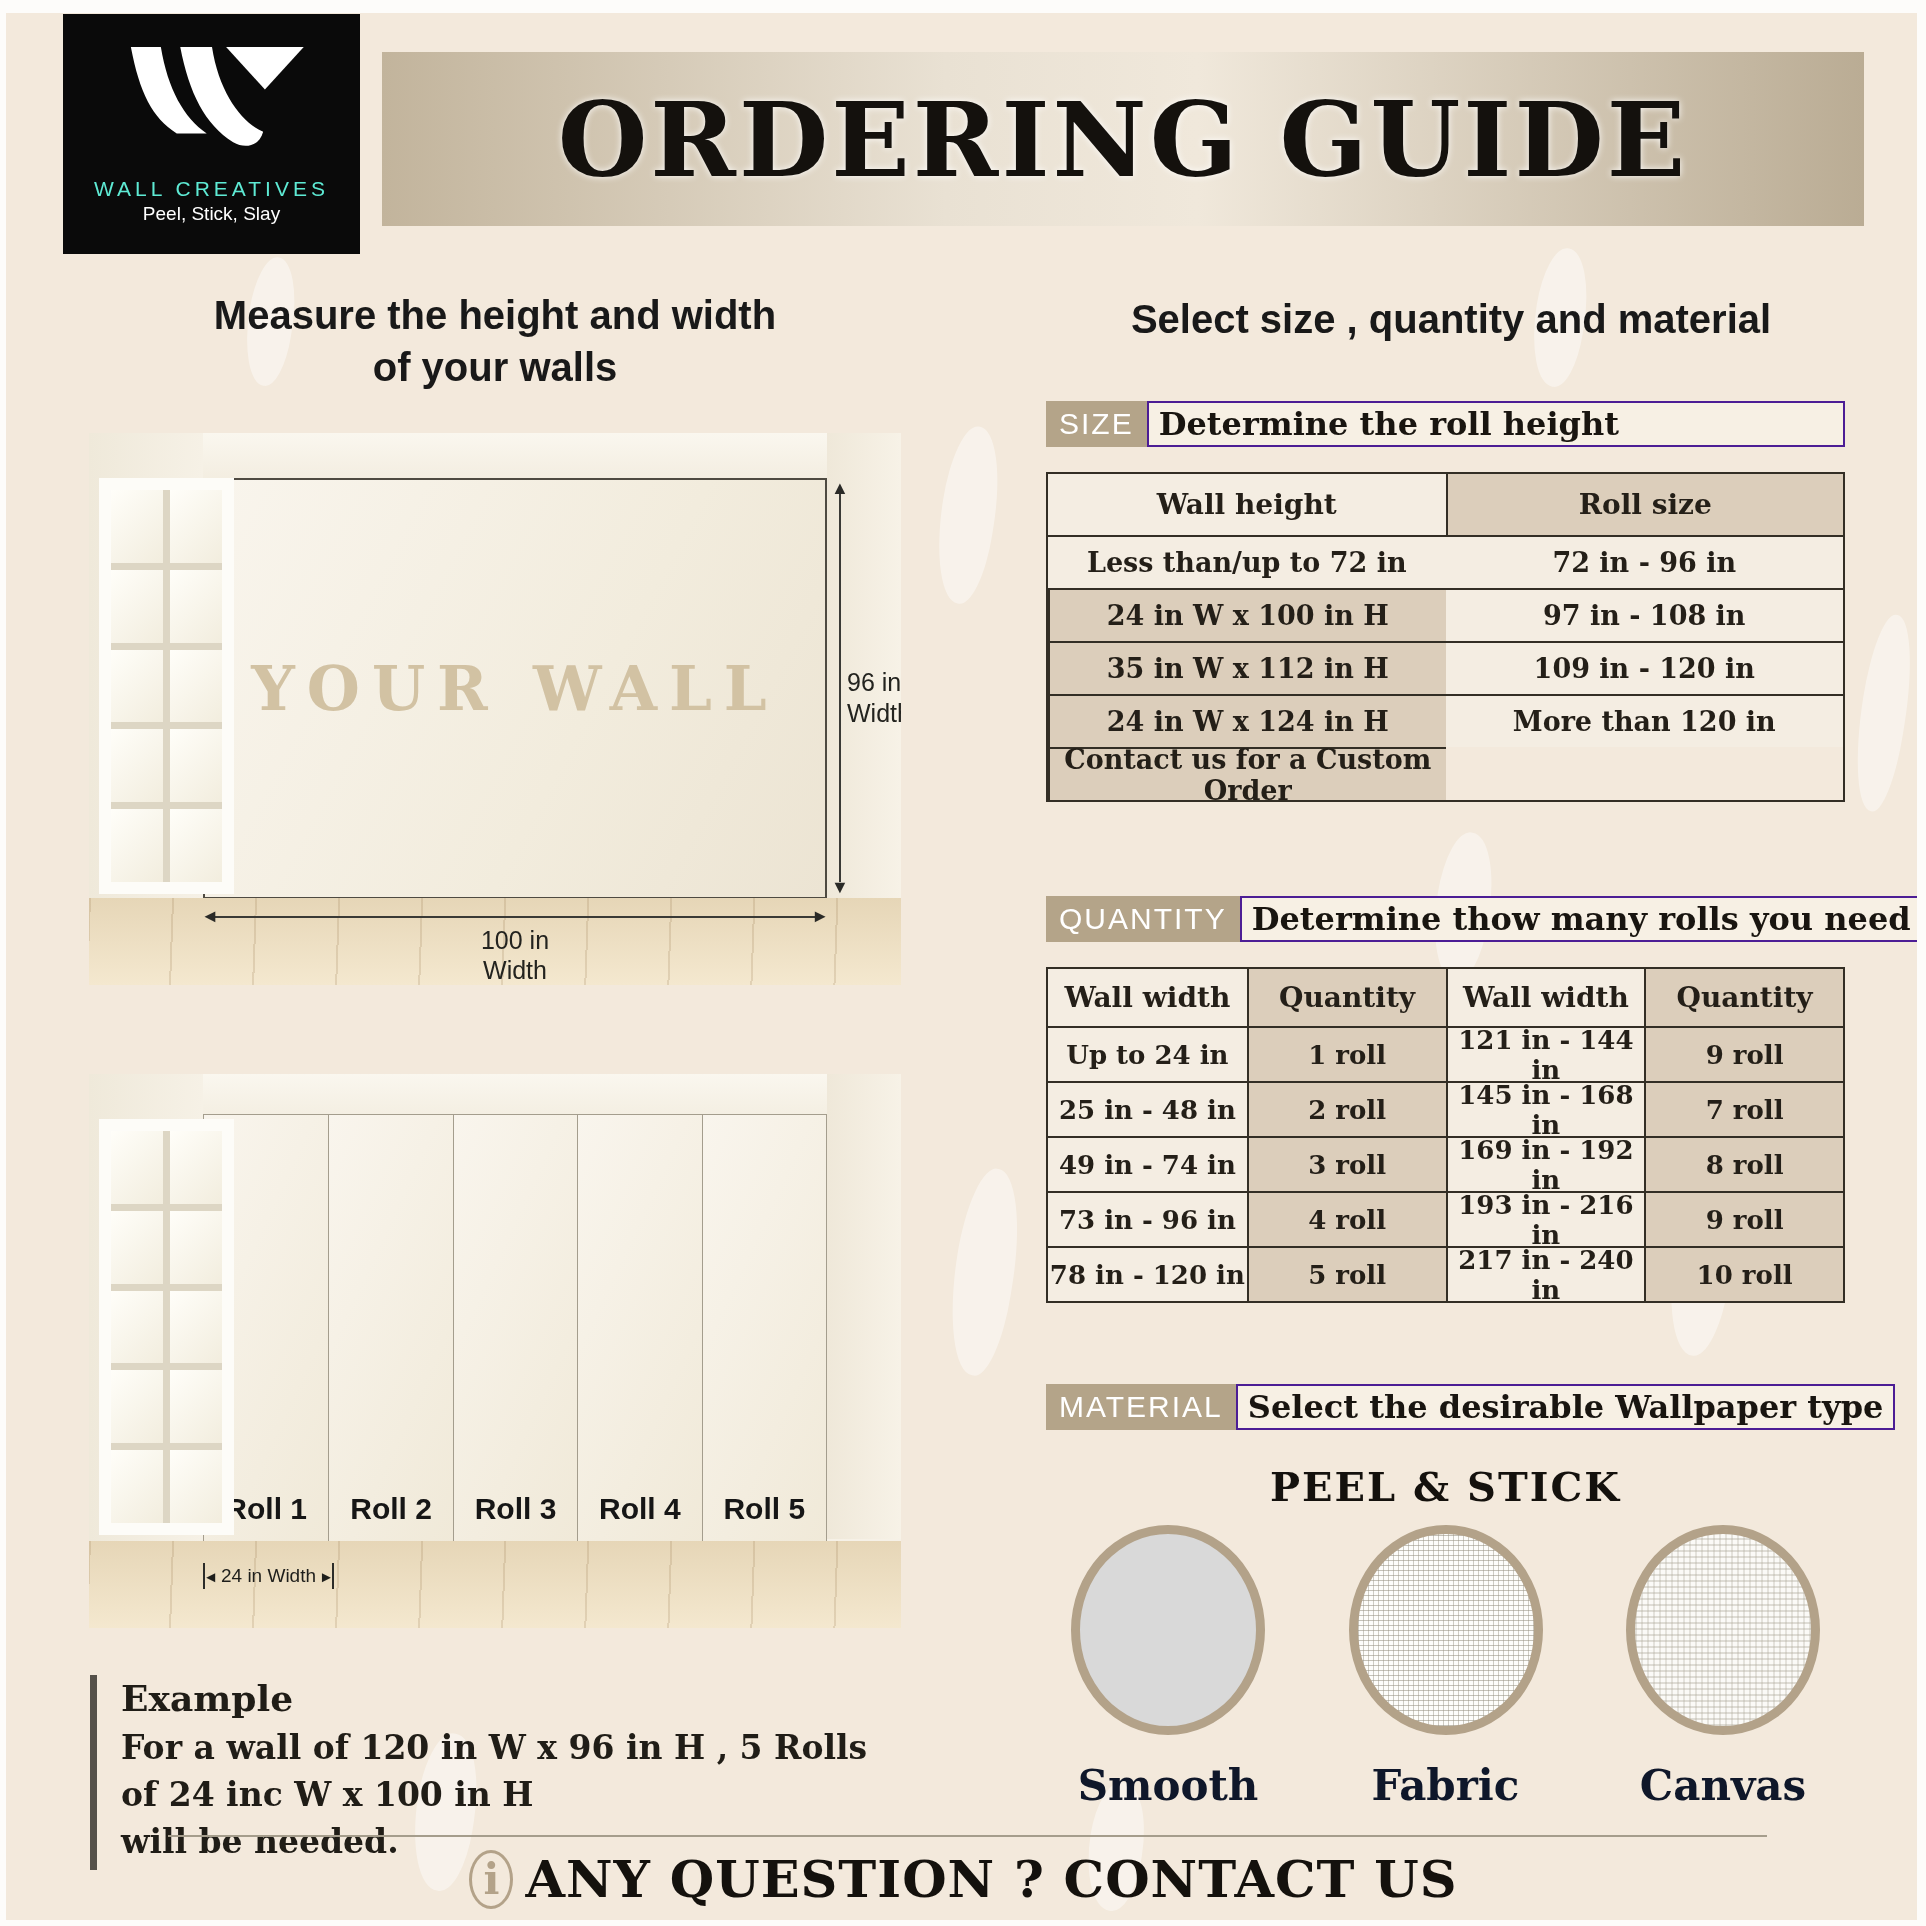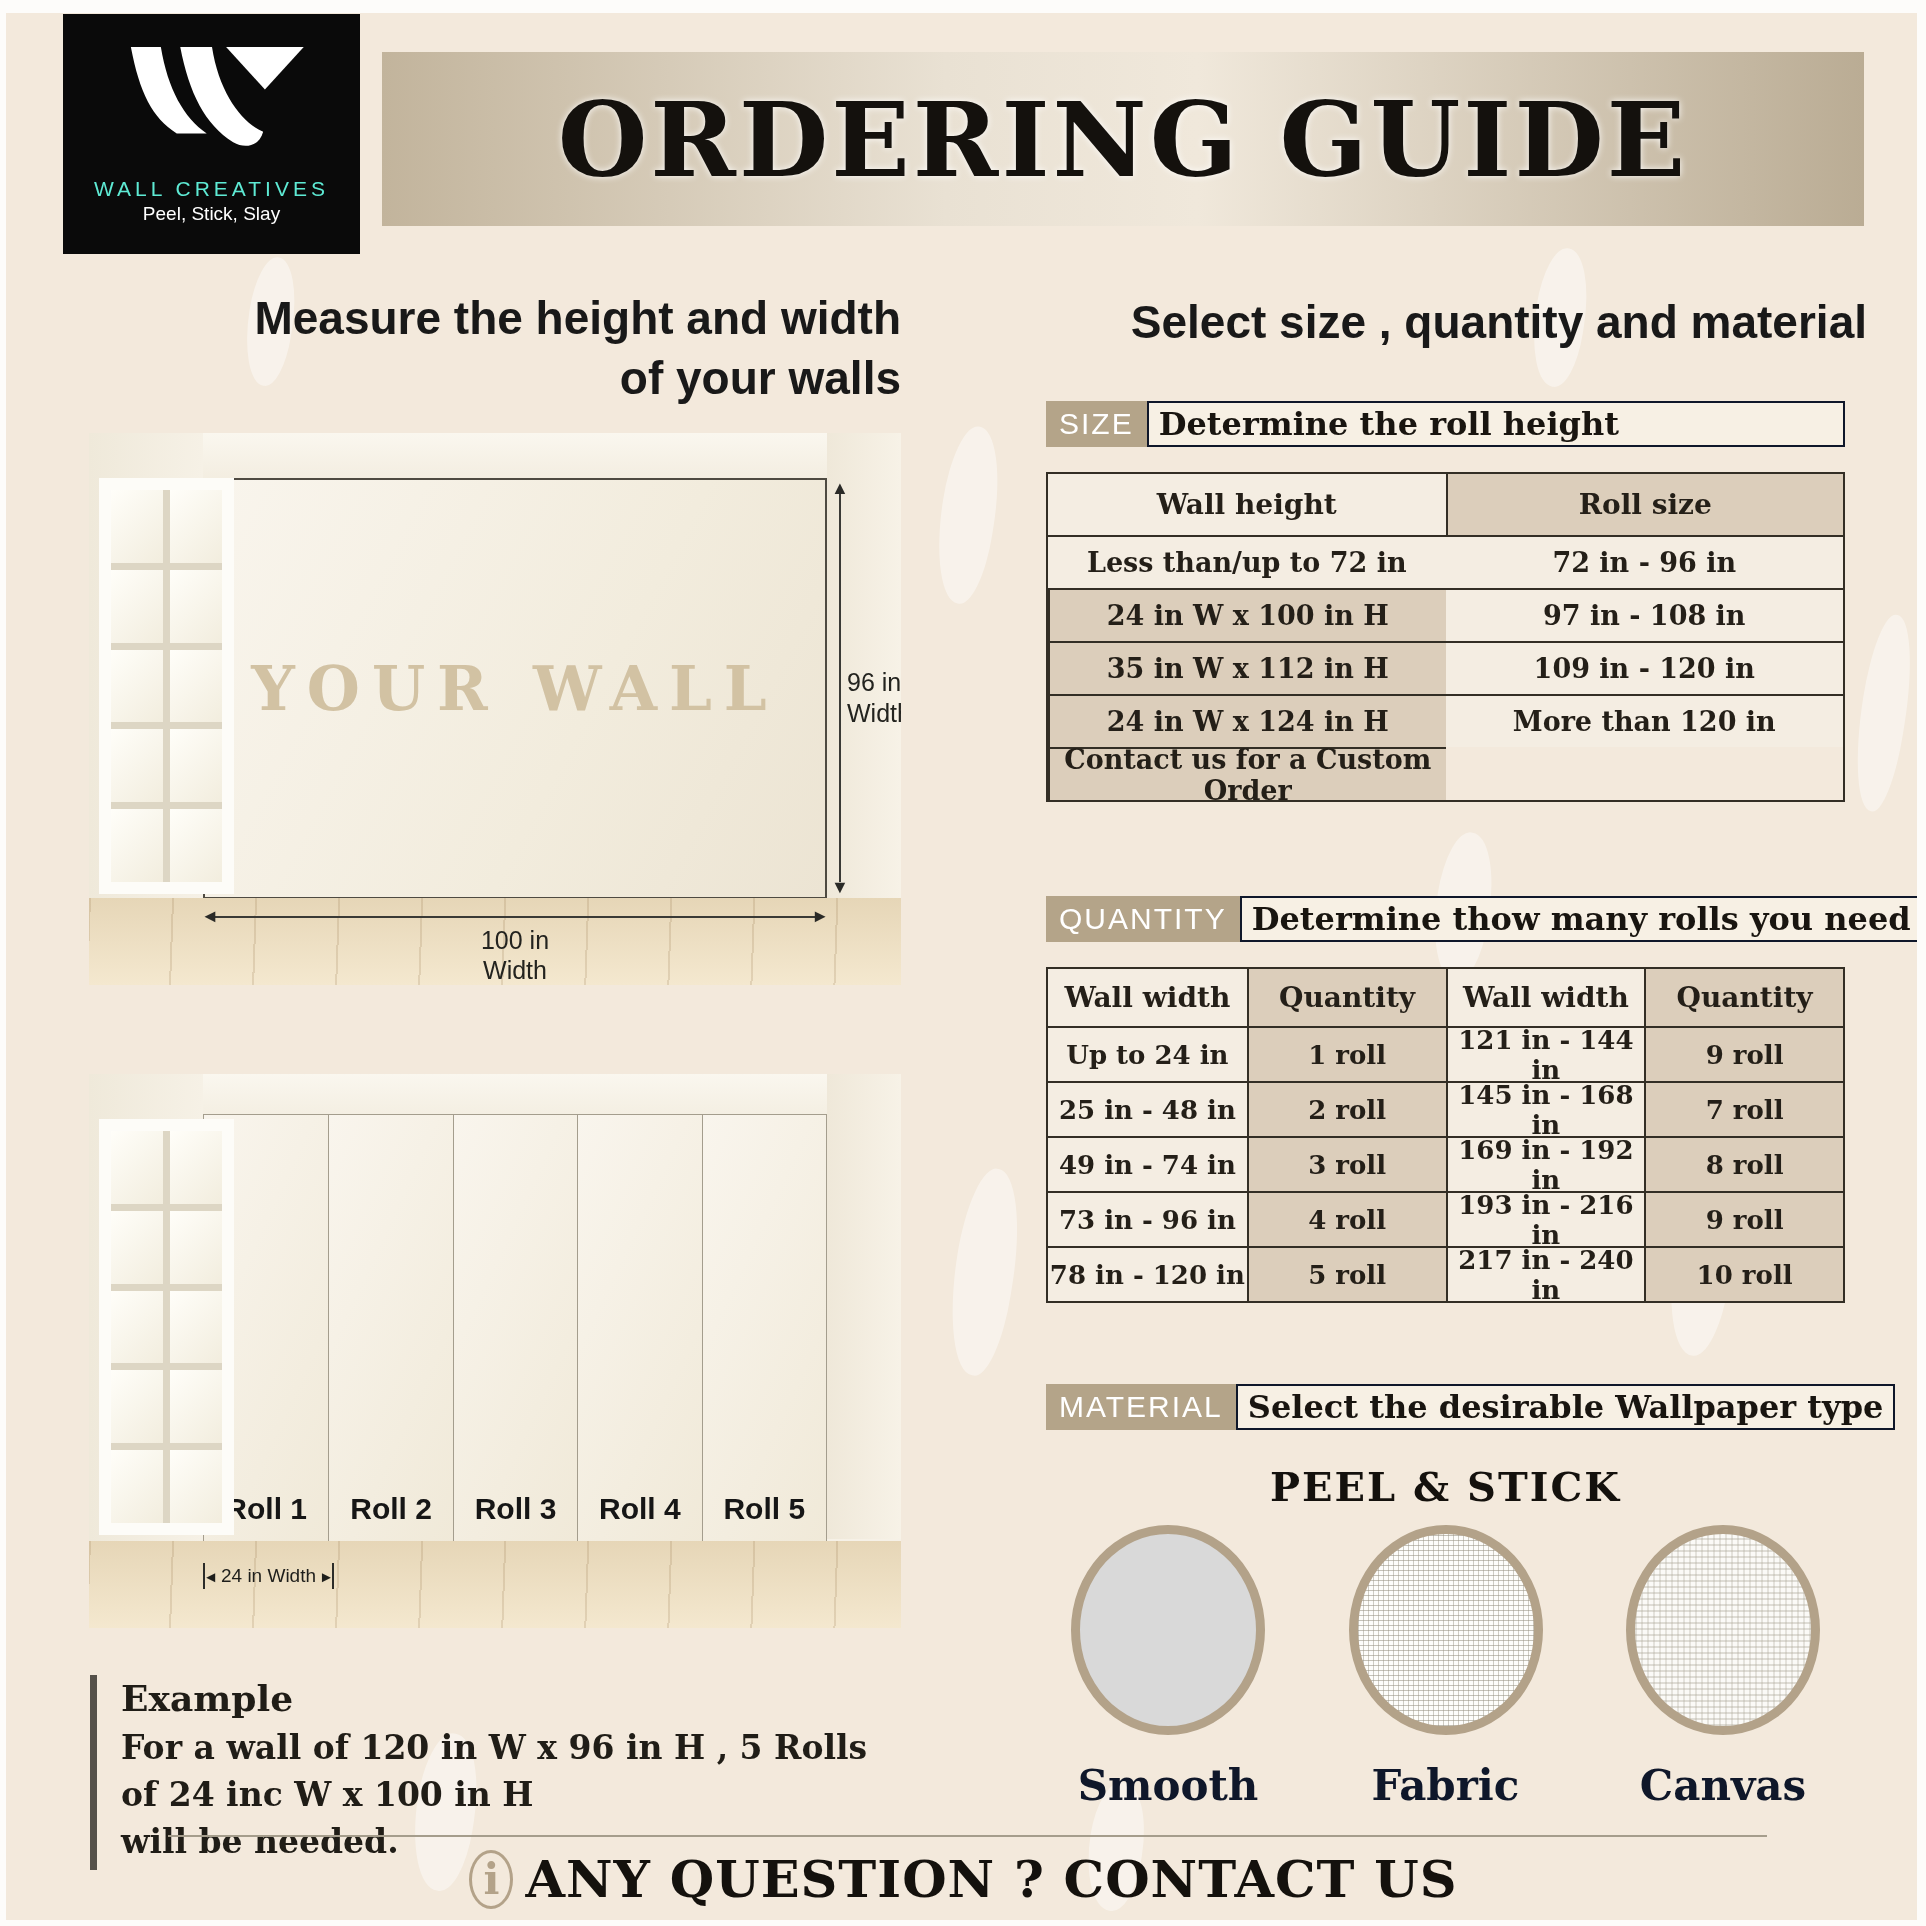--- a/index.html
+++ b/index.html
@@ -24,21 +24,21 @@
   .logo .brand { color:#5eead4; font-size:21px; letter-spacing:4px; margin-top:10px; white-space:nowrap;text-align:center; }
   .logo .tagline { color:#fff; font-size:19px; margin-top:2px; white-space:nowrap; }
 
   .banner { position:absolute; left:382px; top:52px; width:1482px; height:174px; z-index:1;
             background:linear-gradient(90deg,#c2b49c 0%,#e9e1d3 38%,#f0e8db 55%,#baac94 100%);
             display:flex; align-items:center; justify-content:center; }
   .banner .title { font-family:"DejaVu Serif", serif; font-weight:700; font-size:103px;
                    letter-spacing:3px; color:#14110d; text-shadow:0 0 7px rgba(255,255,255,.95); white-space:nowrap; }
 
   
-  .col-heading { position:absolute; text-align:right; font-weight:700; font-size:46px;
+  .col-heading { position:absolute; text-align:center; font-weight:700; font-size:40px;
                  line-height:1.3; color:#191919; z-index:1; }
   .heading-left { left:89px; top:289px; width:812px; }
   .heading-right { left:1035px; top:293px; width:832px; }
 
   
   .room { position:absolute; left:89px; width:812px; background:#f6f1e7; overflow:hidden; z-index:1; }
   .room1 { top:433px; height:552px; }
   .room2 { top:1074px; height:554px; }
   .room .ceiling { position:absolute; left:0; top:0; width:100%; height:48px;
                    background:linear-gradient(#faf7ef,#f3ede0); }
@@ -90,21 +90,21 @@
   .example { position:absolute; left:90px; top:1675px; width:792px; border-left:7px solid #55514a;
              padding:2px 0 4px 24px; font-family:"DejaVu Serif", serif; font-weight:700;
              color:#201d17; z-index:1; }
   .example .ex-title { font-size:36px; margin-bottom:6px; }
   .example .ex-line { font-size:33px; line-height:1.42; }
 
   
   .sec-head { position:absolute; left:1046px; width:799px; height:46px; display:flex; z-index:1; }
   .sec-label { background:#b4a489; color:#ffffff; font-size:30px; letter-spacing:2px;
                padding:0 13px; display:flex; align-items:center; white-space:nowrap; }
-  .sec-title { flex:1; background:#f7f0e4; border:2px solid #0f172a; box-sizing:border-box;
+  .sec-title { flex:1; background:#f7f0e4; border:2px solid #4c1d95; box-sizing:border-box;
                font-family:"DejaVu Serif", serif; font-weight:700; font-size:32px; color:#191510;
                display:flex; align-items:center; padding:0 10px; white-space:nowrap; }
 
   .tbl { position:absolute; left:1046px; width:799px; box-sizing:border-box;
          border:2px solid #332e25; display:grid; z-index:1;
          font-family:"DejaVu Serif", serif; font-weight:700; color:#241f18; }
   .tbl .cell { display:flex; align-items:center; justify-content:center; box-sizing:border-box;
                border-top:2px solid #332e25; text-align:center; }
   .tbl .cell.hd { border-top:none; }
   .tbl .cb { border-left:2px solid #332e25; }

